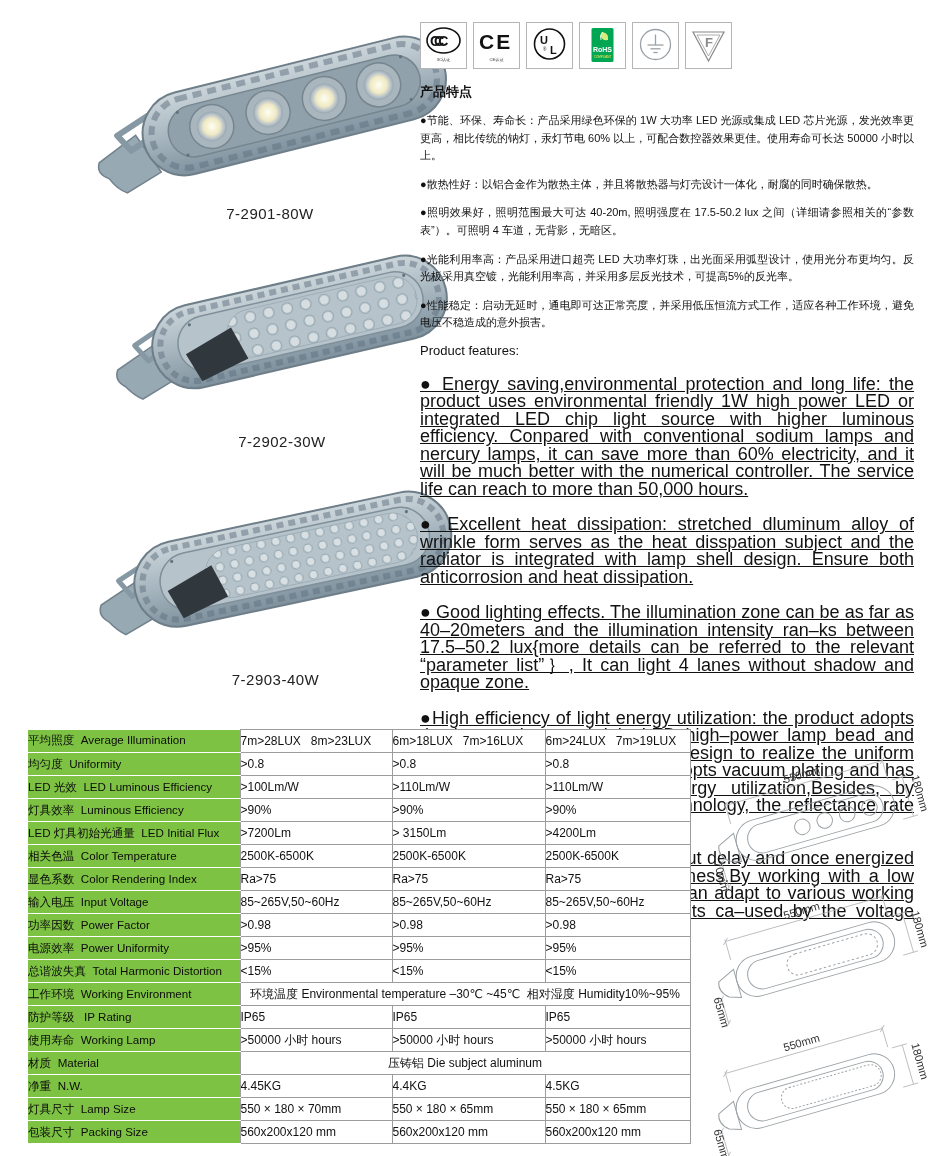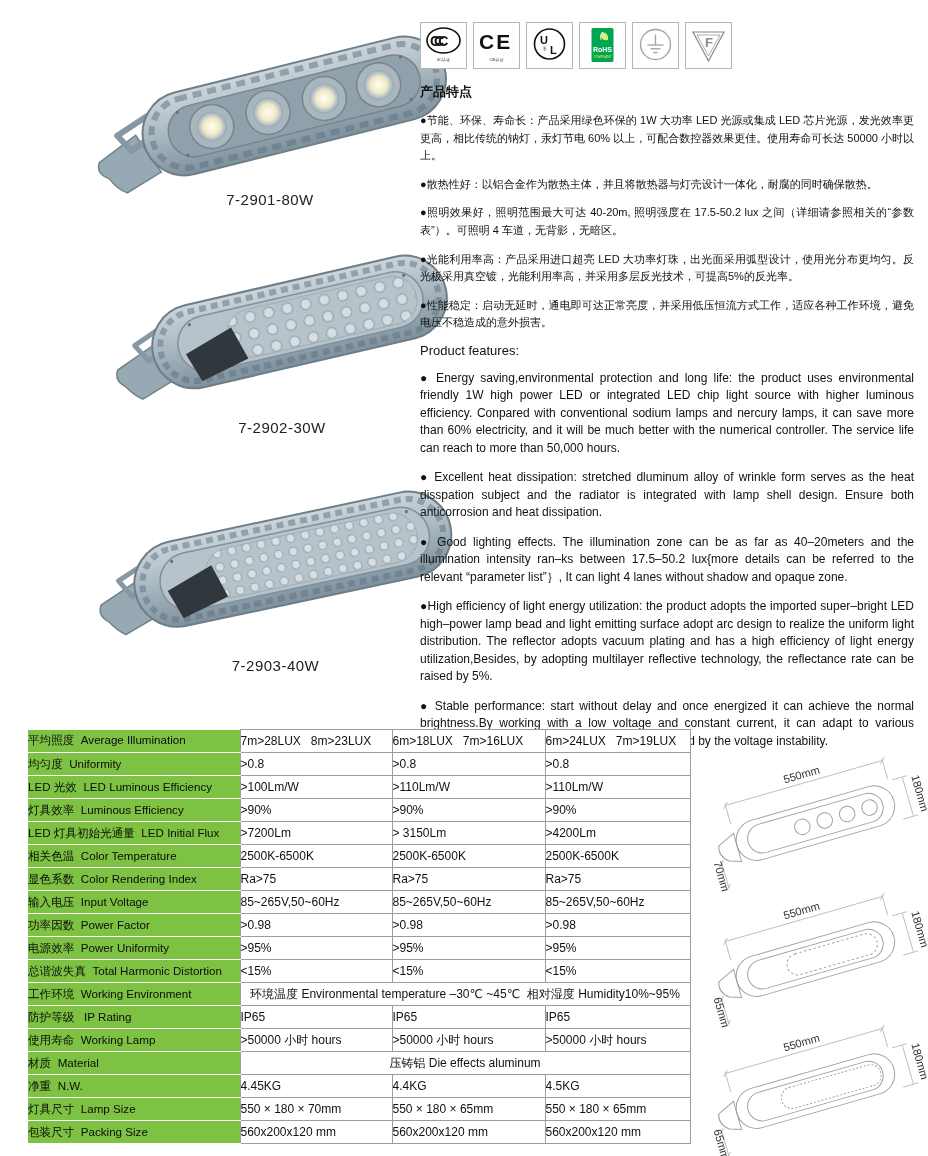--- a/index.html
+++ b/index.html
@@ -5,33 +5,33 @@
   html,body { margin:0; padding:0; }
   body {
     width:928px; height:1156px; background:#ffffff;
     font-family:"Liberation Sans","DejaVu Sans",sans-serif; color:#111;
   }
   .page { position:relative; width:928px; height:1156px; overflow:hidden; background:#fff; }
   svg { overflow:visible; display:block; }
 
   
   .photo { position:absolute; text-align:center; }
-  .photo figcaption { font-size:15px; color:#222; letter-spacing:.5px; margin-top:3px; }
+  .photo figcaption { font-size:15px; color:#222; letter-spacing:.5px; margin-top:17px; }
   #photo1 { left:30px;  top:12px;  width:400px; }
   #photo2 { left:52px;  top:218px; width:380px; }
   #photo3 { left:38px;  top:452px; width:395px; }
 
   
   .info { position:absolute; left:420px; top:22px; width:494px; }
   .certs { display:flex; gap:6px; margin-bottom:14px; }
   .cert { width:45px; height:45px; border:1px solid #b5b5b5; background:#fff; }
   .sec-title-cn { font-size:13px; font-weight:bold; margin:8px 0 5px; }
   .sec-title-en { font-size:13px; font-weight:normal; margin:10px 0 2px; }
   .cn-p { font-size:11px; line-height:17.6px; text-align:justify; }
-  .en-p { font-size:12px; line-height:17.5px; text-align:justify; margin-bottom:4px; }
+  .en-p { font-size:18px; line-height:17.5px; text-align:justify; margin-bottom:4px;text-decoration:underline; }
 
   
   .spec-table { position:absolute; left:28px; top:729px; width:662px;
     border-collapse:collapse; table-layout:fixed; }
   .spec-table td { height:22px; padding:0; overflow:hidden; white-space:pre; vertical-align:middle; }
   .label-cell { background:var(--accent,#7DC242); font-size:11.6px; padding-left:8px;
     border-bottom:1px solid #fff; color:#0c0c0c; }
   .data-cell { border:1px solid #9c9c9c; background:#fff; font-size:12px; padding-left:10px; }
   .span-cell { text-align:center; padding-left:0; }
 
@@ -285,21 +285,21 @@
           <td class="data-cell">IP65</td>
         </tr>
         <tr>
           <td class="label-cell">使用寿命  Working Lamp</td>
           <td class="data-cell">&gt;50000 小时 hours</td>
           <td class="data-cell">&gt;50000 小时 hours</td>
           <td class="data-cell">&gt;50000 小时 hours</td>
         </tr>
         <tr>
           <td class="label-cell">材质  Material</td>
-          <td colspan="3" class="data-cell span-cell">压铸铝 Die effects aluminum</td>
+          <td colspan="3" class="data-cell span-cell">压铸铝 Die subject aluminum</td>
         </tr>
         <tr>
           <td class="label-cell">净重  N.W.</td>
           <td class="data-cell">4.45KG</td>
           <td class="data-cell">4.4KG</td>
           <td class="data-cell">4.5KG</td>
         </tr>
         <tr>
           <td class="label-cell">灯具尺寸  Lamp Size</td>
           <td class="data-cell">550 × 180 × 70mm</td>

